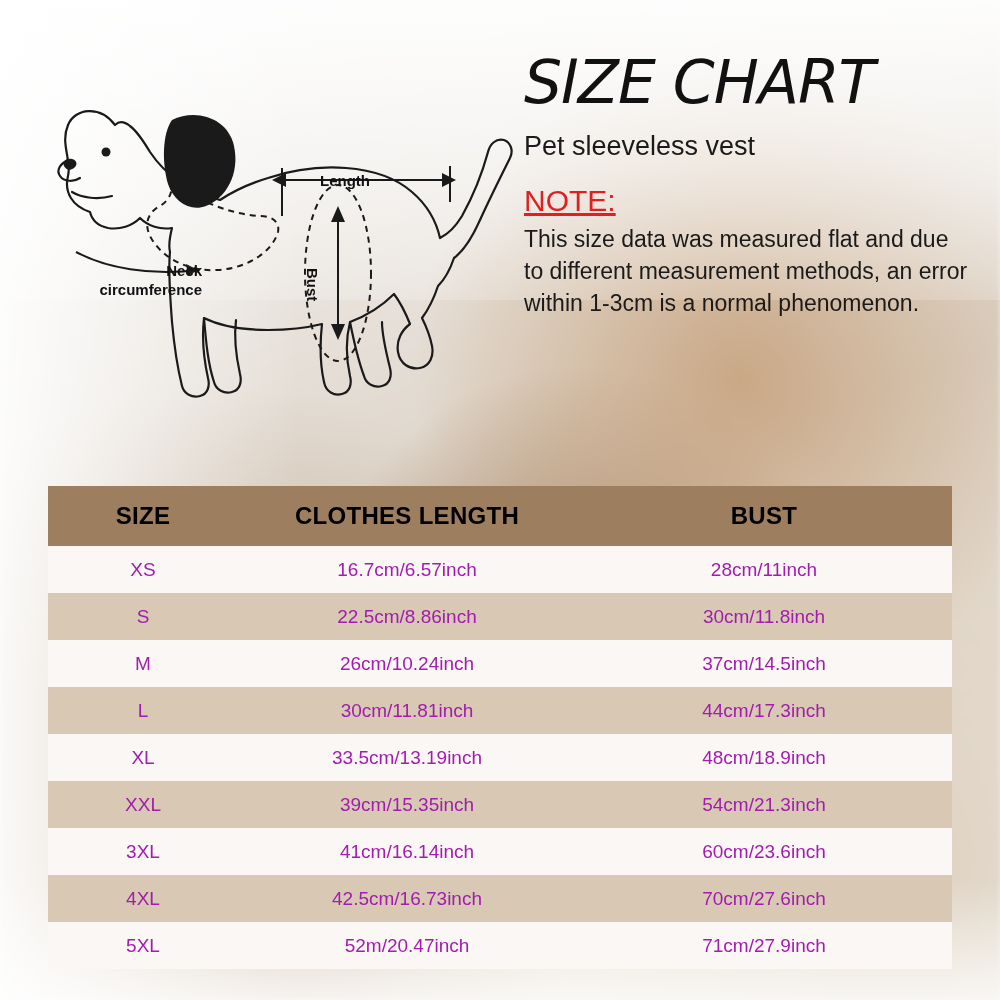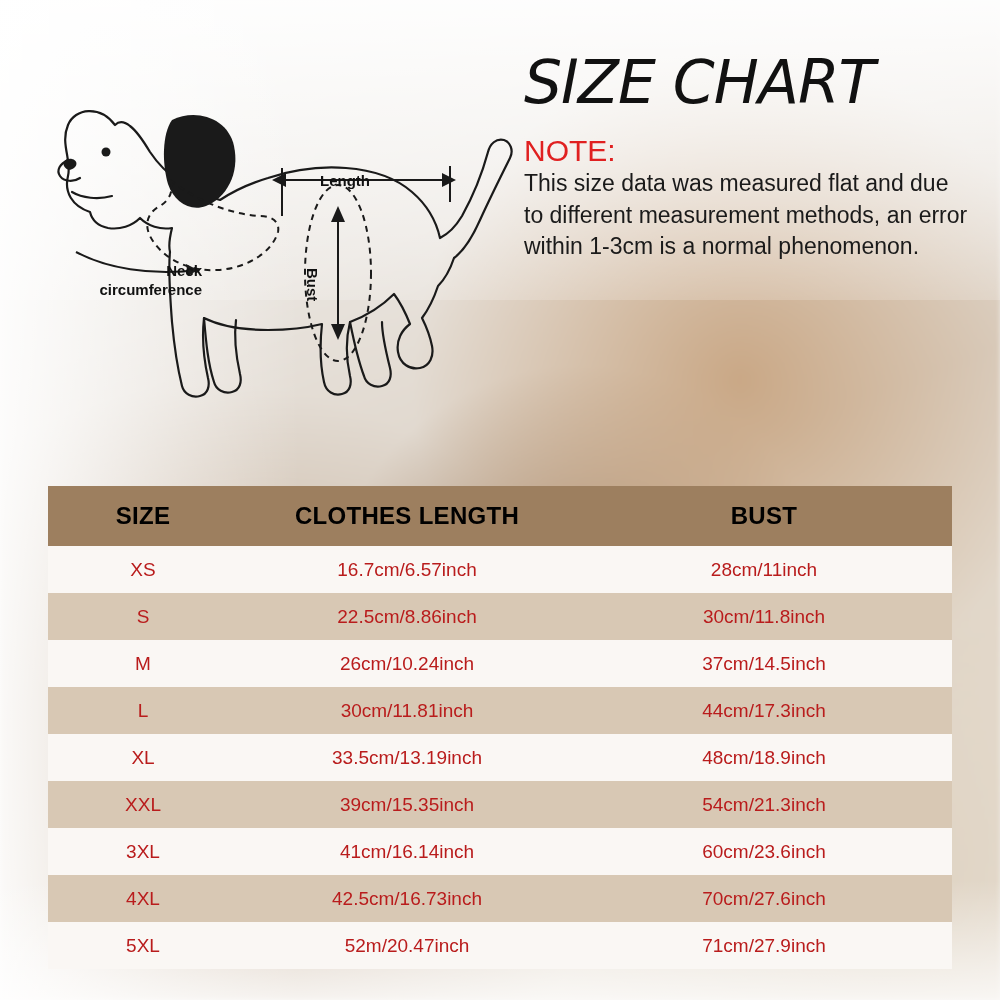--- a/index.html
+++ b/index.html
@@ -97,25 +97,27 @@
     font-size: 27px;
     color: #1a1a1a;
     margin-top: 18px;
     line-height: 1.2;
   }
   .note-label {
     font-size: 30px;
     color: #e02020;
     margin-top: 22px;
     font-weight: normal;
+    text-decoration: underline;
   }
   .note-body {
     font-size: 23px;
     color: #1a1a1a;
     line-height: 1.38;
+    margin-top: 6px;
     width: 450px;
   }
 
   
   .size-table {
     position: absolute;
     left: 48px;
     top: 486px;
     width: 904px;
     border-collapse: collapse;
@@ -125,21 +127,21 @@
     background: #9d7f5f;
     color: #000000;
     font-size: 24px;
     font-weight: bold;
     height: 58px;
     letter-spacing: 0.3px;
     border: none;
   }
   .size-table td {
     font-size: 19px;
-    color: #b91c1c;
+    color: #a21caf;
     height: 45px;
     text-align: center;
     border: none;
   }
   .size-table tr.row-odd td { background: #faf7f4; }
   .size-table tr.row-even td { background: #d8c8b4; }
   .size-table col.c-size { width: 190px; }
   .size-table col.c-len  { width: 338px; }
   .size-table col.c-bust { width: 376px; }
 </style>
@@ -239,20 +241,21 @@
     <div class="anno-text" id="anno-length">Length</div>
     <div class="anno-text" id="anno-neck">
       <span>Neck</span><br>
       <span>circumference</span>
     </div>
     <div class="anno-text" id="anno-bust">Bust</div>
   </div>
 
   <div class="headline-block">
     <h1 class="title">SIZE CHART</h1>
+    <div class="subtitle">Pet sleeveless vest</div>
     <div class="note-label">NOTE:</div>
     <div class="note-body">This size data was measured flat and due to different measurement methods, an error within 1-3cm is a normal phenomenon.</div>
   </div>
 
   <table class="size-table">
     <colgroup>
       <col class="c-size">
       <col class="c-len">
       <col class="c-bust">
     </colgroup>

